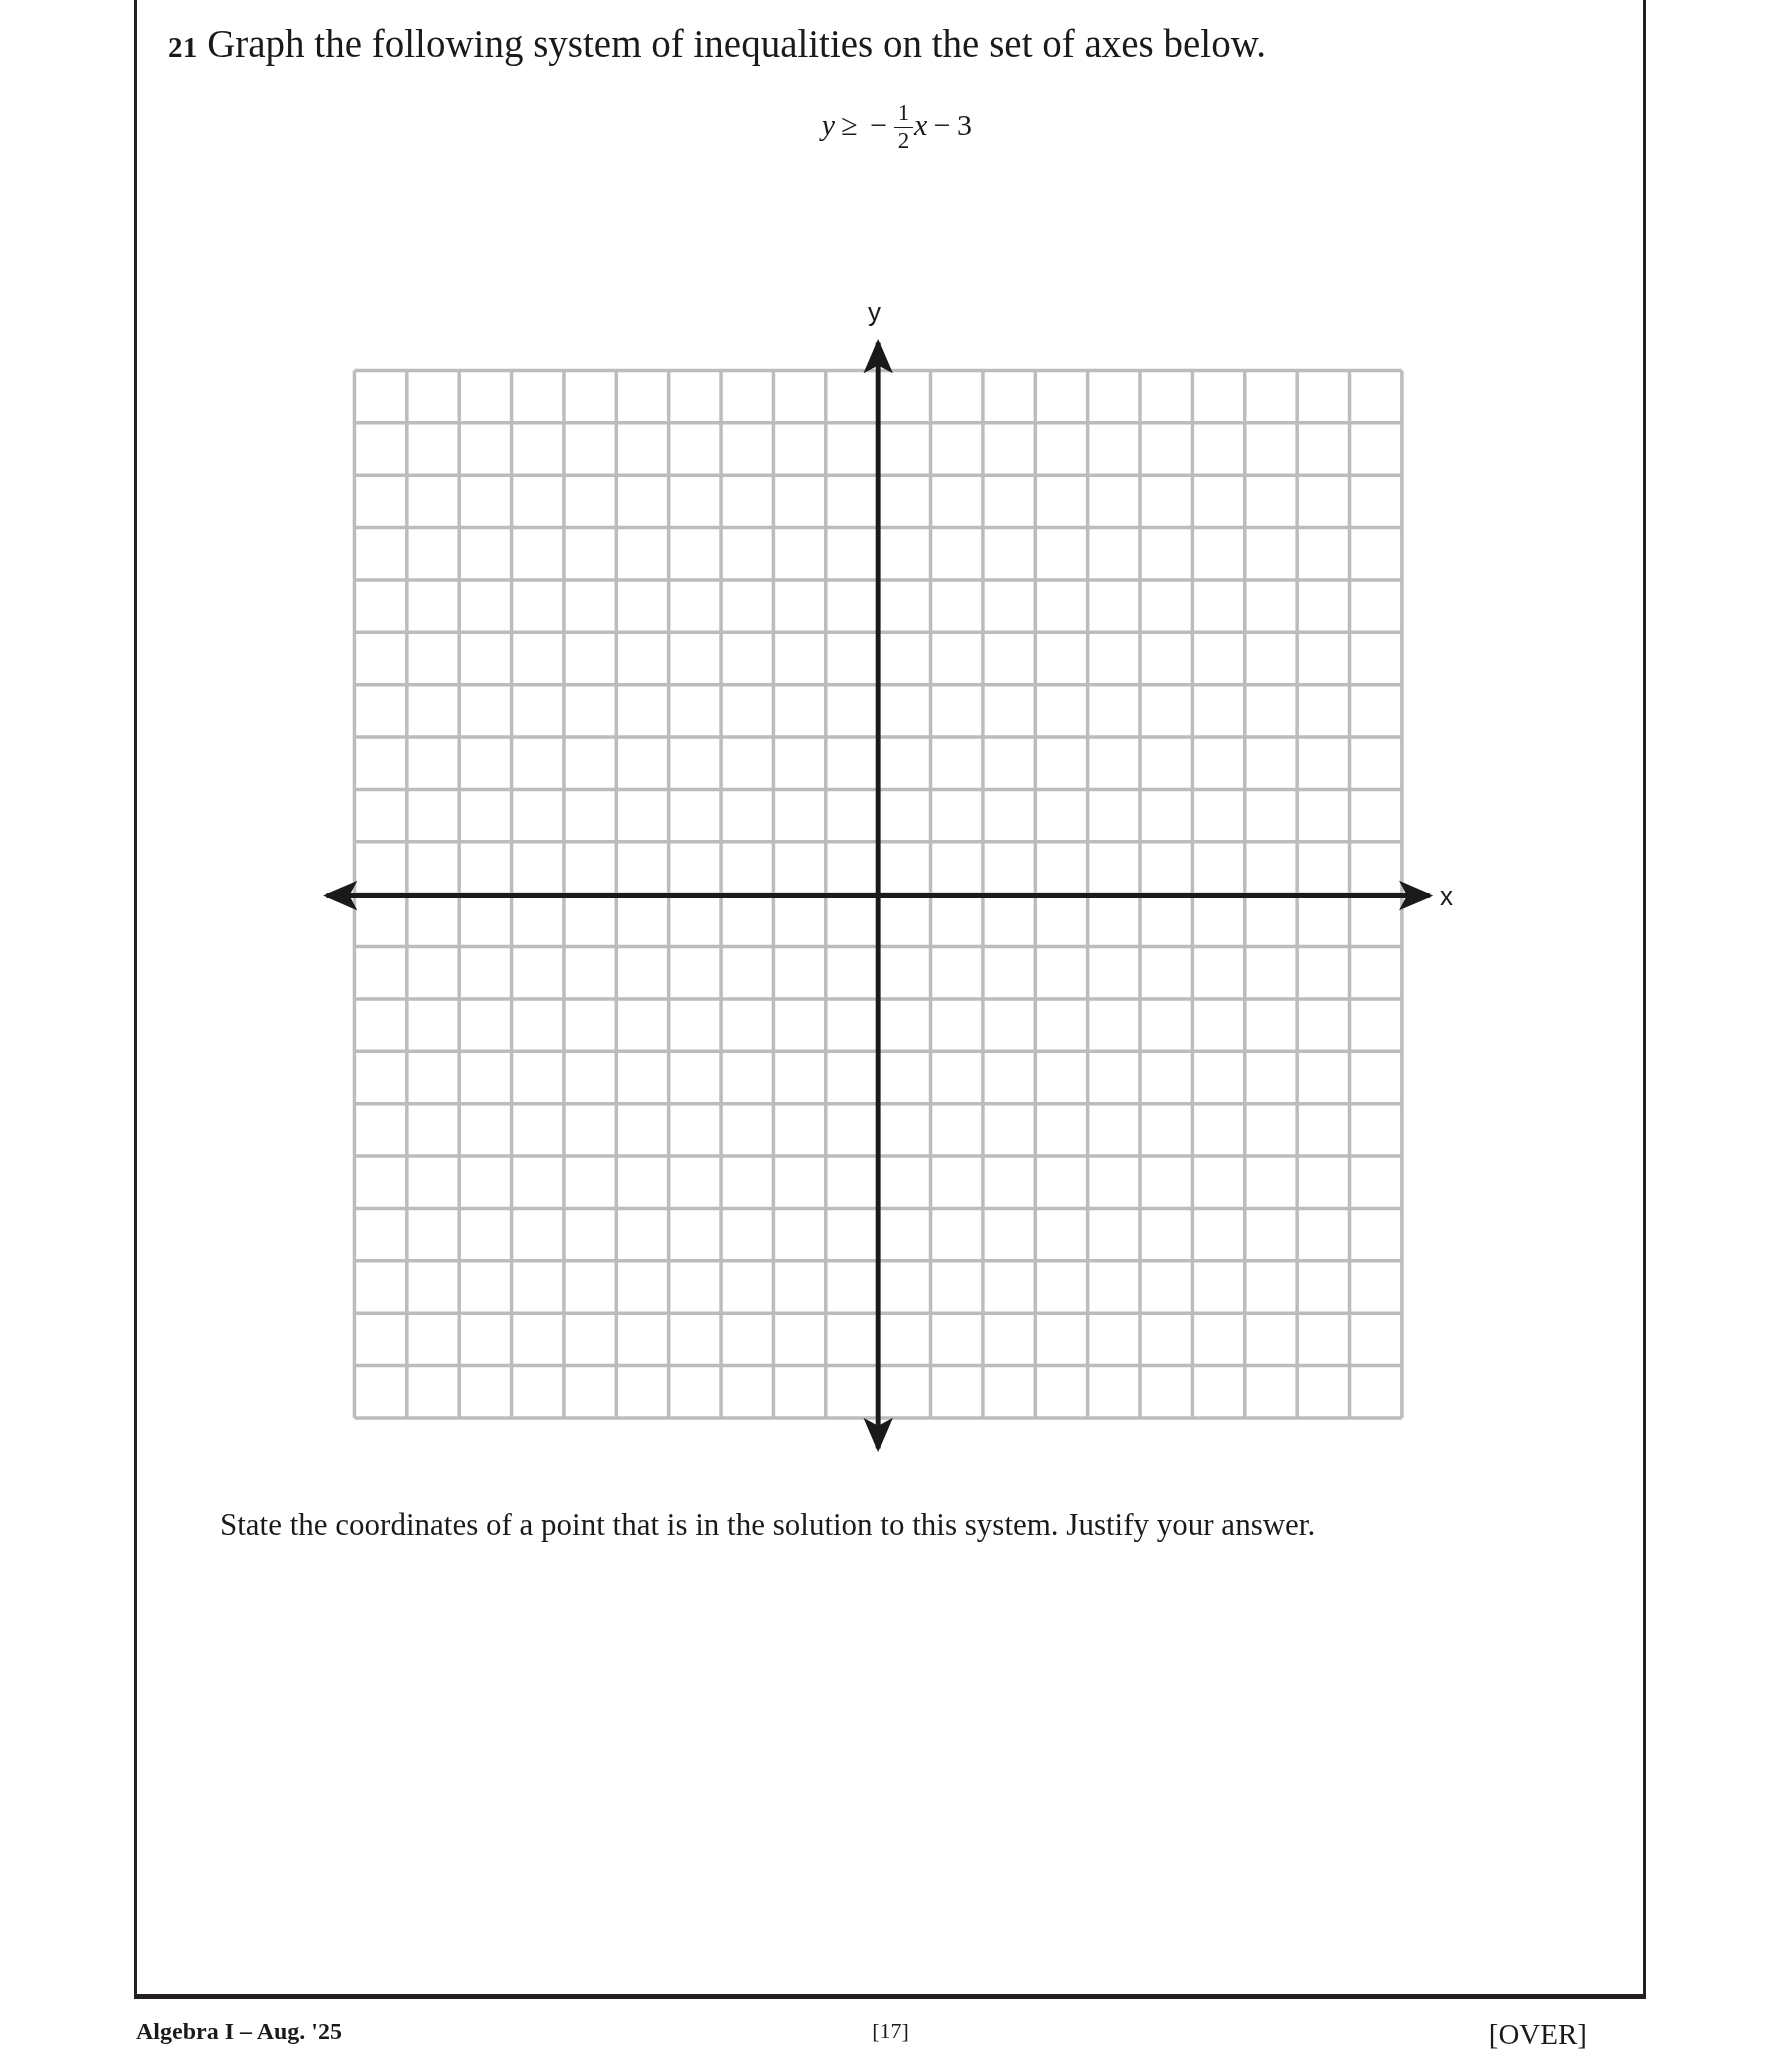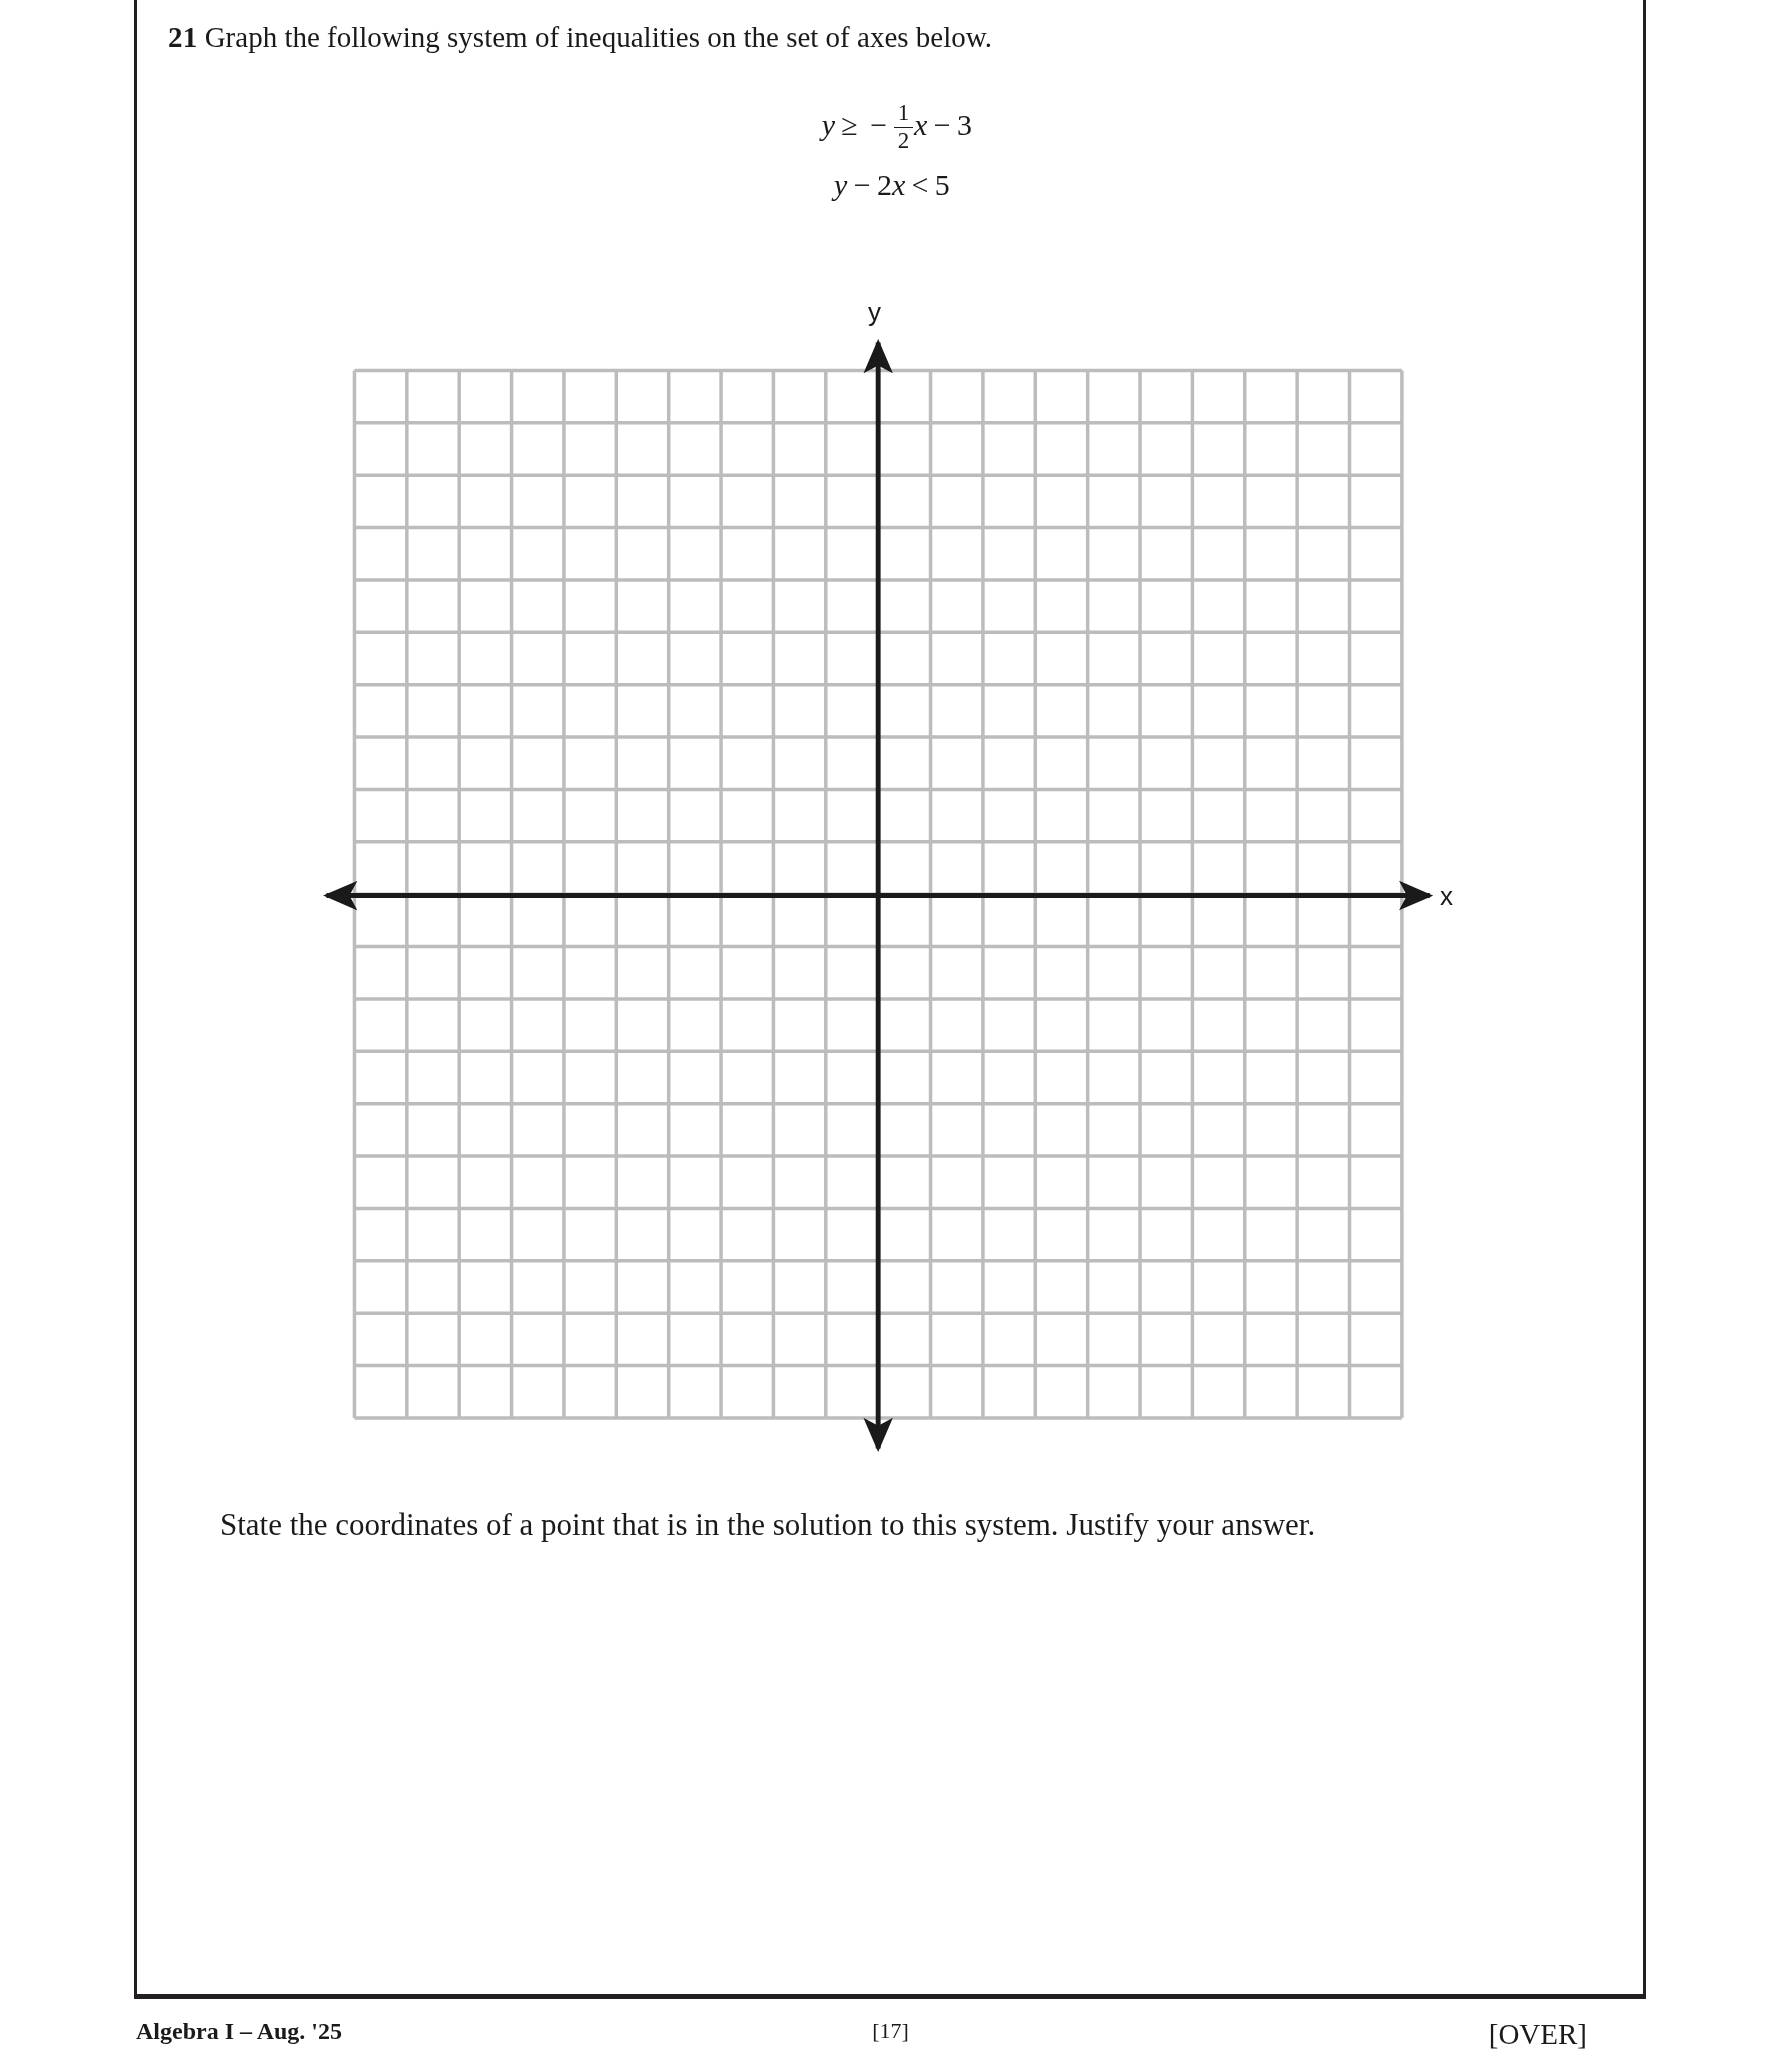--- a/index.html
+++ b/index.html
@@ -39,21 +39,21 @@
     left: 168px;
     top: 21px;
     width: 1327px;
   }
   .q-number {
     font-weight: bold;
     font-size: 29px;
     letter-spacing: 0.2px;
   }
   .q-text {
-    font-size: 29px;
+    font-size: 39px;
   }
 
   
   #math-block {
     position: absolute;
     left: 0;
     top: 101px;
     width: 1781px;
     text-align: center;
   }
@@ -169,23 +169,20 @@
   <div id="question-block">
     <span class="q-number">21</span><span class="q-text">&nbsp;</span><span class="q-text">Graph the following system of inequalities on the set of axes below.</span>
   </div>
 
   <div id="math-block">
 
     <div class="eq eq-1">
       <span class="var">y</span><span class="op">≥</span><span class="op">−</span><span class="frac"><span class="numer">1</span><span class="bar"></span><span class="denom">2</span></span><span class="var">x</span><span class="op">−</span><span class="num">3</span>
     </div>
 
-    <div class="eq eq-2">
-      <span class="var">y</span><span class="op">−</span><span class="num">2</span><span class="var">x</span><span class="op">&lt;</span><span class="num">5</span>
-    </div>
 
   </div>
 
   <div id="graph-area">
 
     <svg id="grid-svg" width="1229" height="1257" viewBox="0 0 1760 1800">
       <defs>
         <marker id="arrow-right" viewBox="0 0 10 10" refX="9" refY="5" markerWidth="7" markerHeight="7" orient="auto-start-reverse">
           <path d="M 0 0.7 L 10 5 L 0 9.3 L 2.3 5 Z" fill="#1a1a1a"></path>
         </marker>

